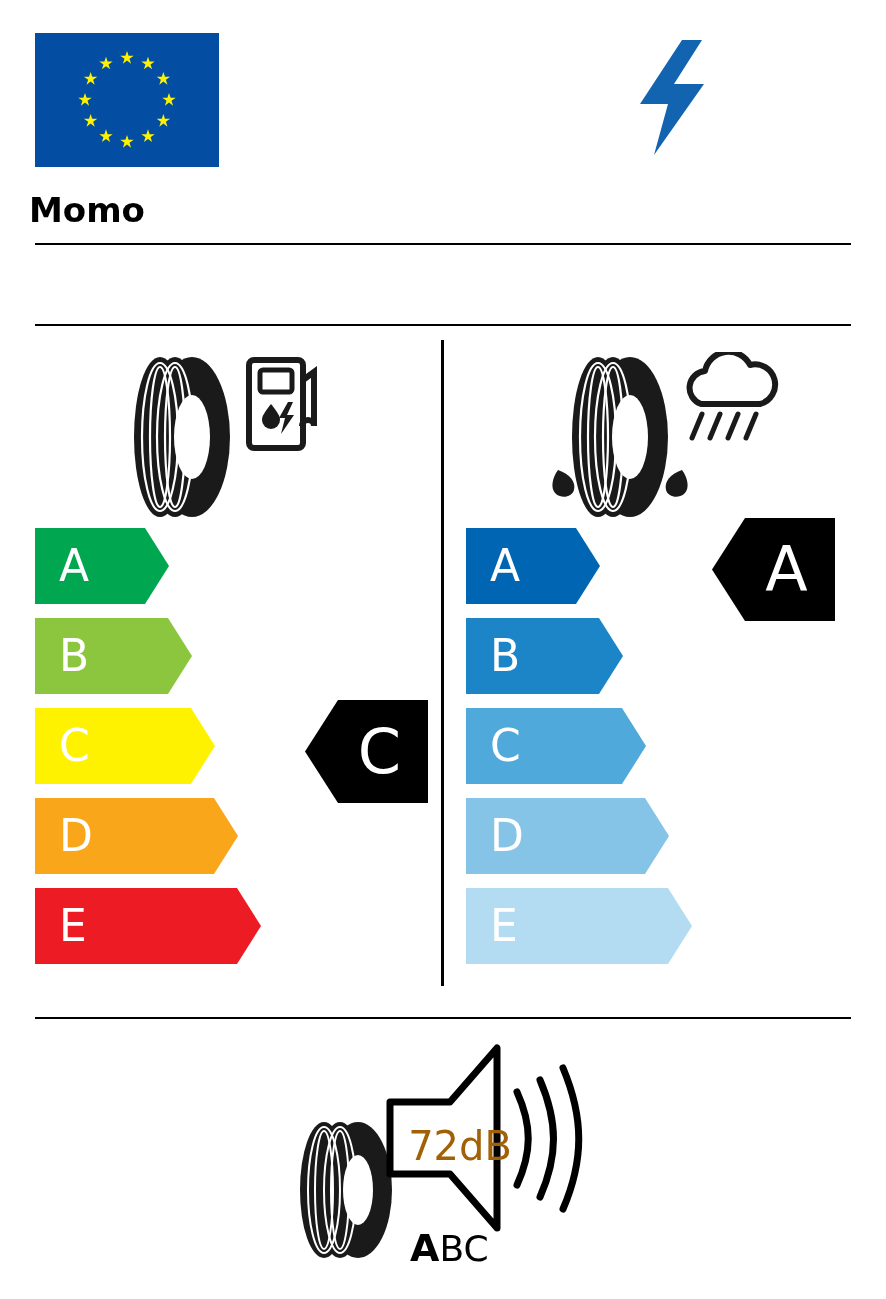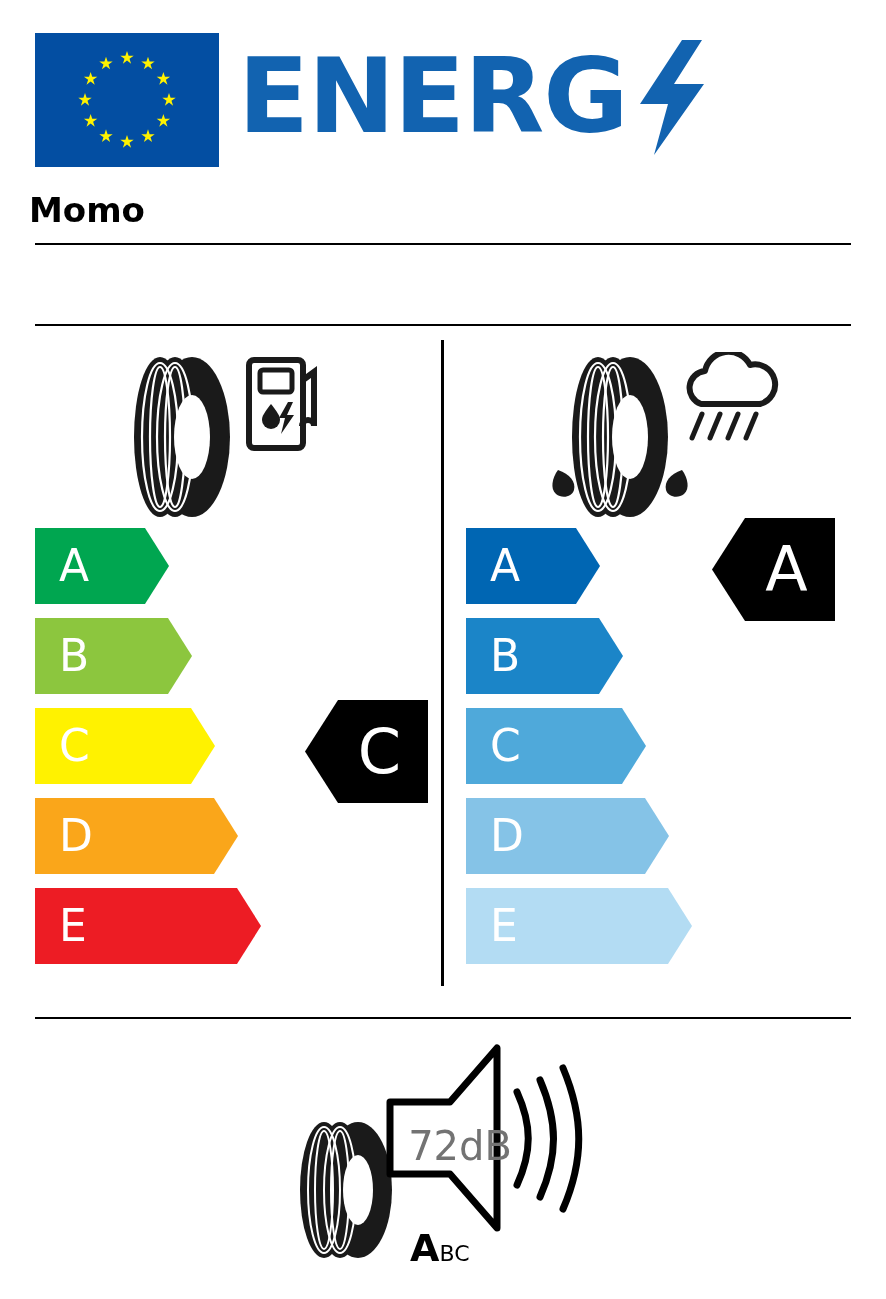--- a/index.html
+++ b/index.html
@@ -147,38 +147,38 @@
     height: 230px;
   }
   .noise-db {
     position: absolute;
     left: 108px;
     top: 83px;
     width: 140px;
     text-align: center;
     font-family: "DejaVu Sans", sans-serif;
     font-size: 40px;
-    color: #737373;
+    color: #a16207;
   }
   .noise-classes {
     position: absolute;
     left: 128px;
     top: 186px;
     font-family: "DejaVu Sans", sans-serif;
     font-size: 34px;
     color: #000;
     letter-spacing: 0px;
   }
   .noise-classes .active {
     font-weight: bold;
     font-size: 38px;
   }
   .noise-classes .inactive {
     font-weight: normal;
-    font-size: 22px;
+    font-size: 36px;
   }
 </style>
 </head>
 <body>
 
 <div class="label">
 
   <div class="eu-flag">
     <svg class="eu-stars" viewBox="0 0 184 134">
       <g fill="#FFF200">
@@ -217,21 +217,20 @@
               <polygon points="0,-7 1.6,-2.2 6.7,-2.2 2.5,0.8 4.1,5.7 0,2.6 -4.1,5.7 -2.5,0.8 -6.7,-2.2 -1.6,-2.2"></polygon>
             </g>
           <g transform="rotate(330) translate(0,-42) rotate(-330)">
               <polygon points="0,-7 1.6,-2.2 6.7,-2.2 2.5,0.8 4.1,5.7 0,2.6 -4.1,5.7 -2.5,0.8 -6.7,-2.2 -1.6,-2.2"></polygon>
             </g>
         </g>
       </g>
     </svg>
   </div>
 
-  <div class="energ-word">ENERG</div>
 
   <svg class="bolt" viewBox="0 0 80 115">
     <polygon points="52,0 10,64 38,64 24,115 74,44 44,44 72,0" fill="#1263B0"></polygon>
   </svg>
 
   <div class="brand">Momo</div>
   <div class="rule rule-brand"></div>
   <div class="rule rule-top"></div>
   <div class="divider-v"></div>
 

